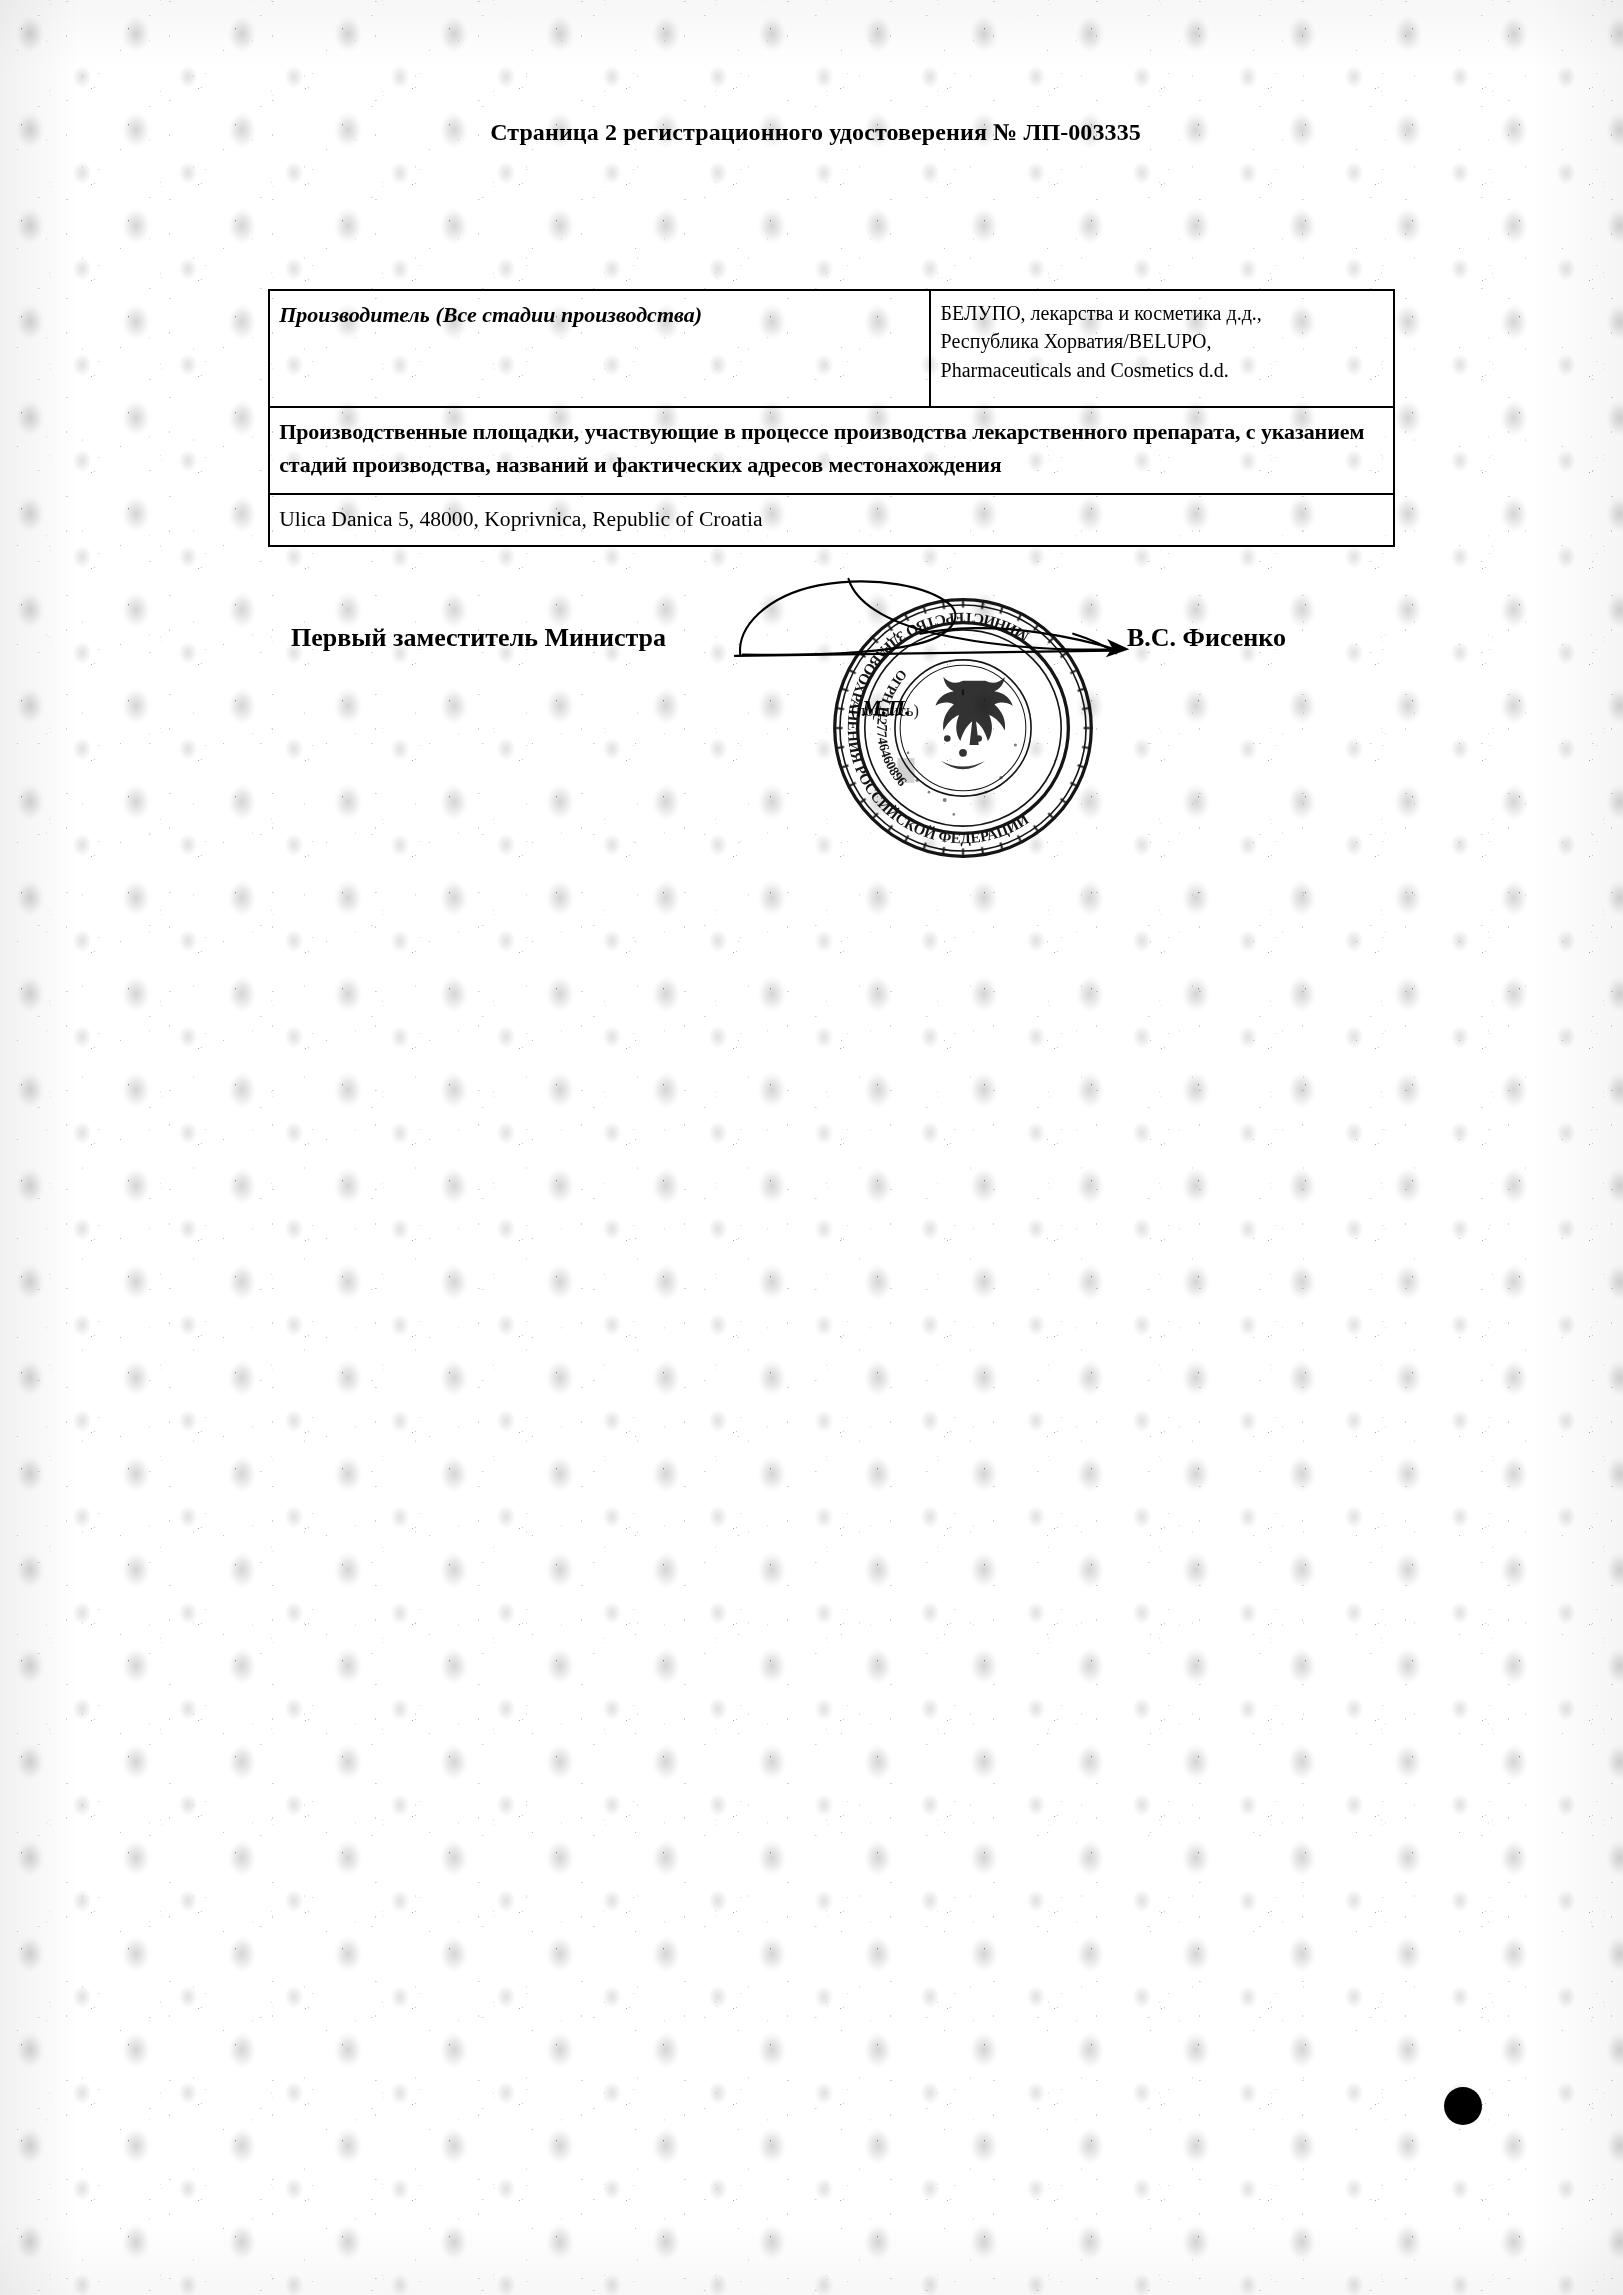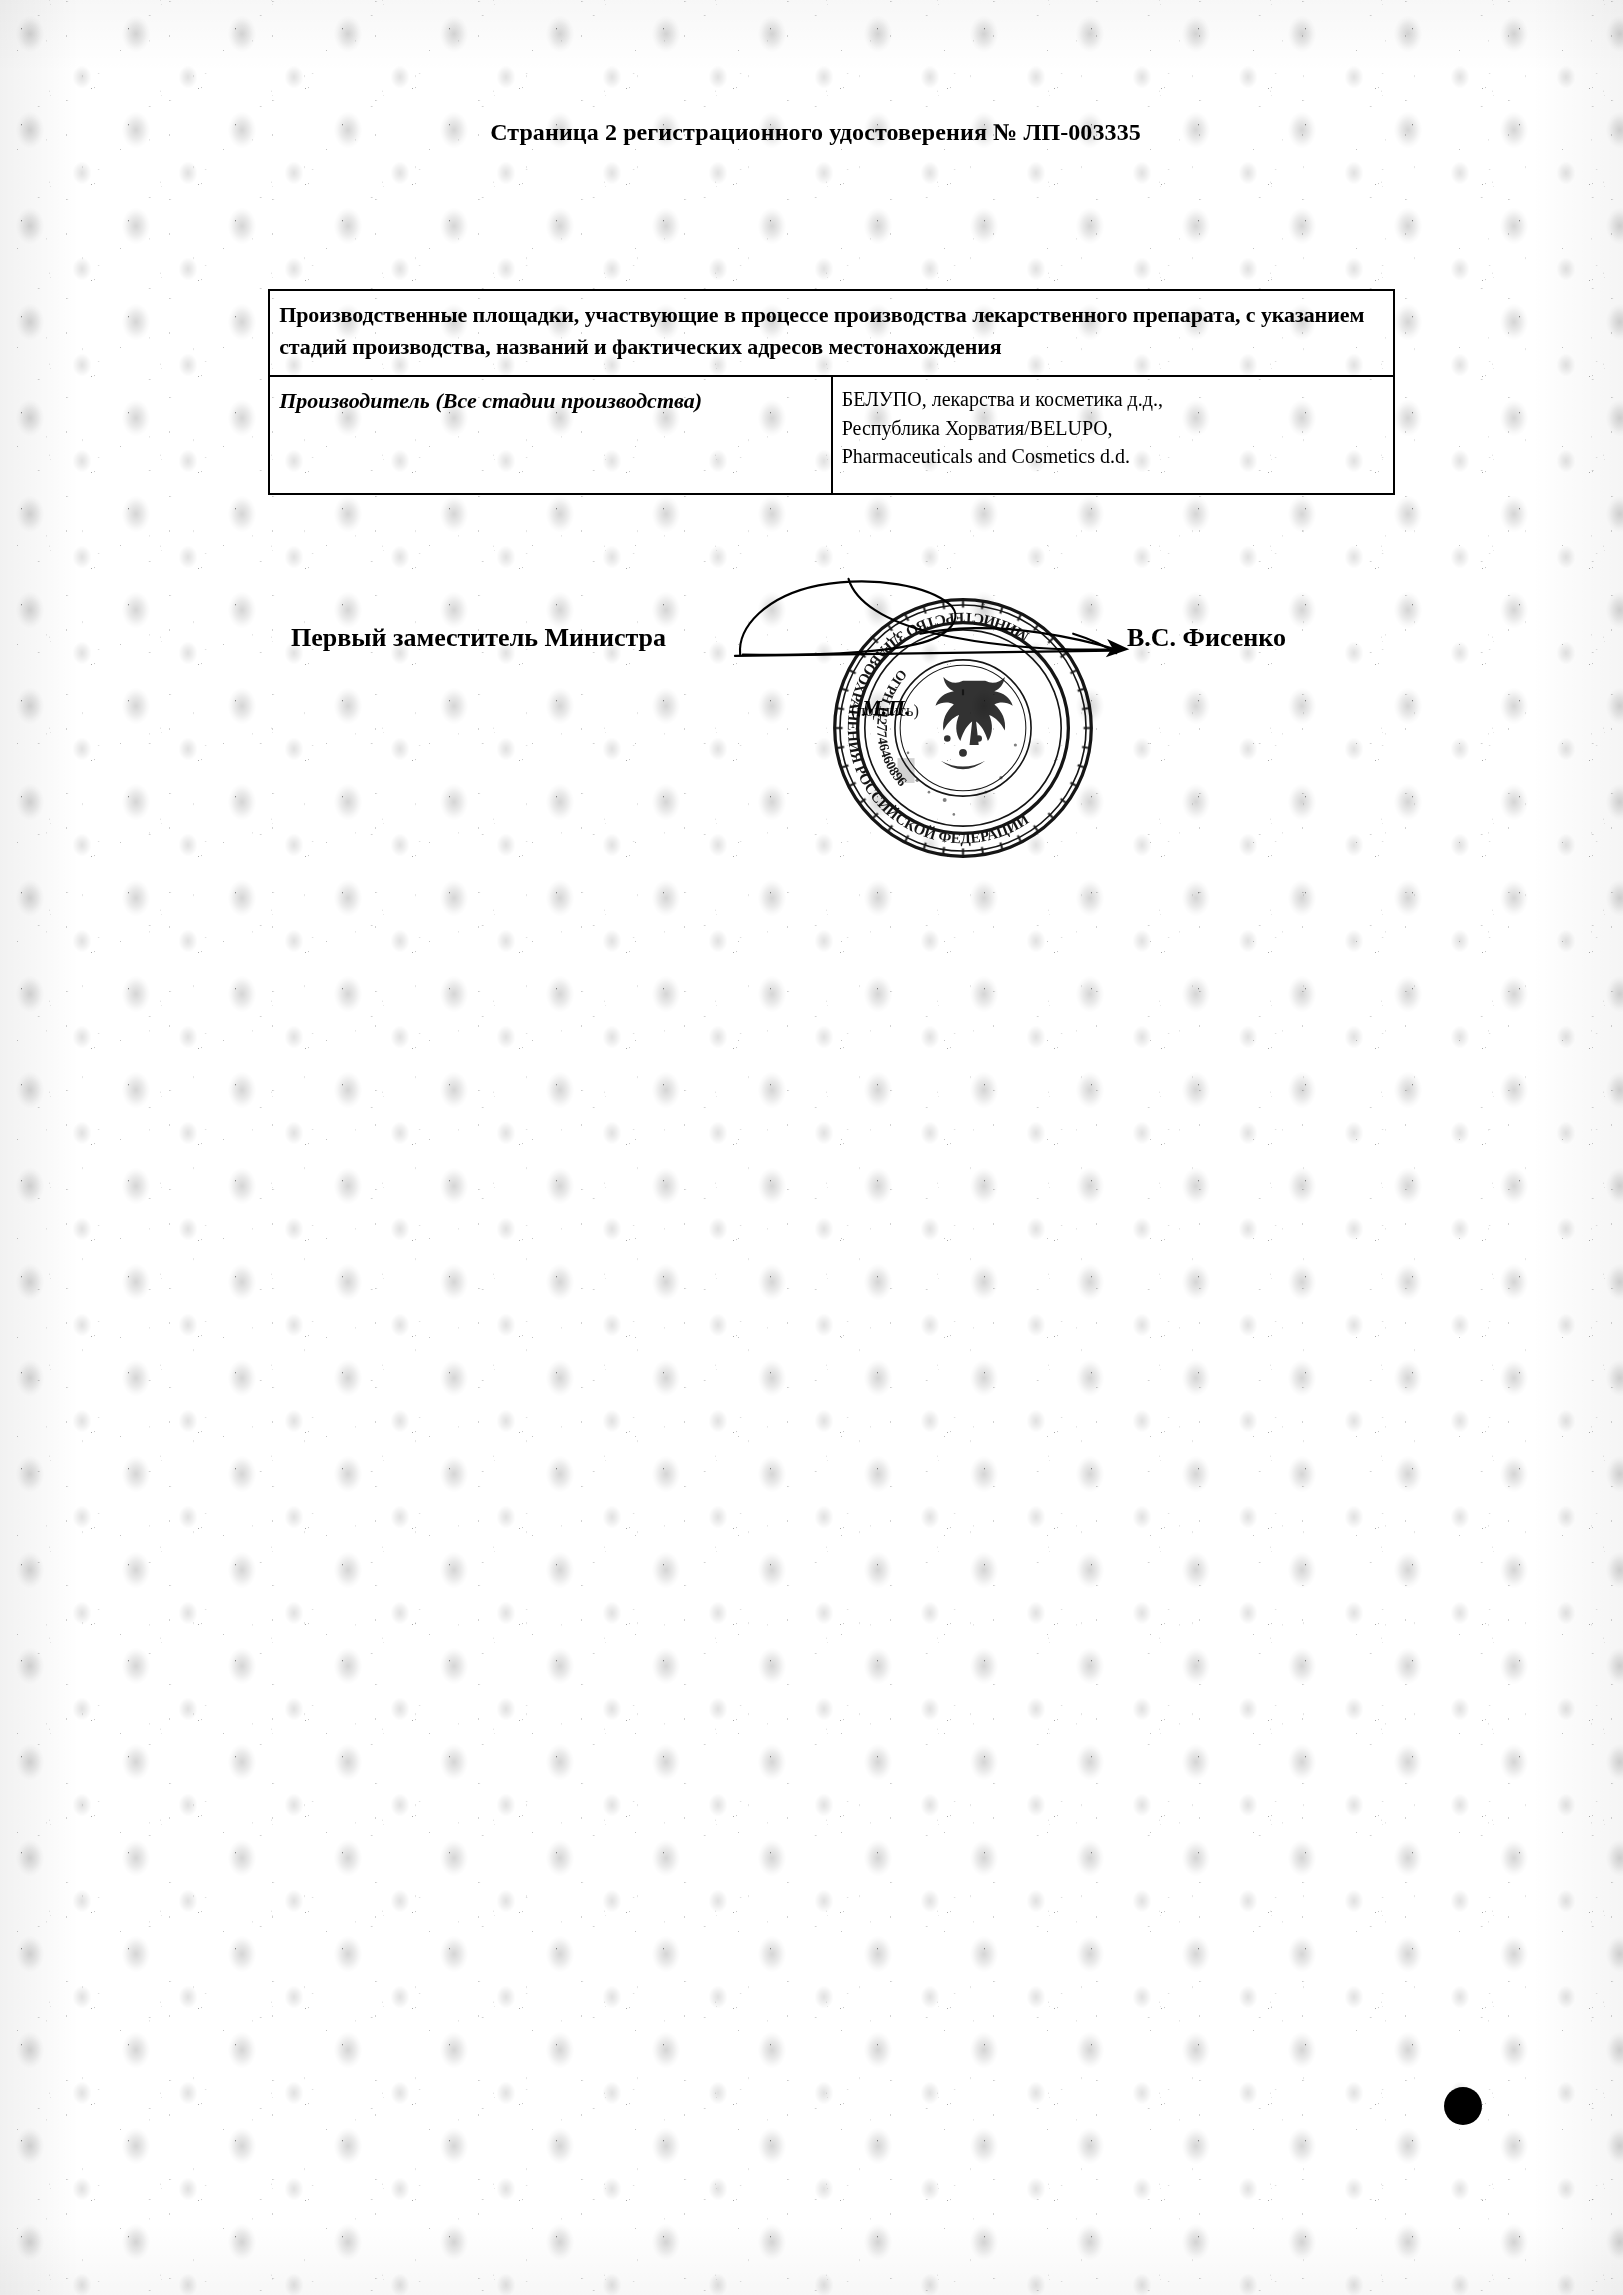--- a/index.html
+++ b/index.html
@@ -221,29 +221,32 @@
   <div class="speckle-grid"></div>
   <div class="edge-fade"></div>
 
   <div class="content">
 
     <div class="doc-header">Страница 2 регистрационного удостоверения № ЛП-003335</div>
 
     <table class="prod-table">
       <tbody>
         <tr>
-          <td class="hdr-cell" colspan="2">Производственные площадки, участвующие в процессе производства лекарственного препарата, с указанием стадий производства, названий и фактических адресов местонахождения</td>
-        </tr>
-        <tr>
           <td class="maker-cell">Производитель (Все стадии производства)</td>
           <td class="company-cell">
             <div>БЕЛУПО, лекарства и косметика д.д.,</div>
             <div>Республика Хорватия/BELUPO,</div>
             <div>Pharmaceuticals and Cosmetics d.d.</div>
           </td>
+        </tr>
+        <tr>
+          <td class="hdr-cell" colspan="2">Производственные площадки, участвующие в процессе производства лекарственного препарата, с указанием стадий производства, названий и фактических адресов местонахождения</td>
+        </tr>
+        <tr>
+          <td class="address-cell" colspan="2">Ulica Danica 5, 48000, Koprivnica, Republic of Croatia</td>
         </tr>
       </tbody>
     </table>
 
     <div class="sig-row">
       <div class="sig-title">Первый заместитель Министра</div>
       <div class="sig-name">В.С. Фисенко</div>
     </div>
 
     <svg class="stamp" viewBox="0 0 440 440" xmlns="http://www.w3.org/2000/svg">

